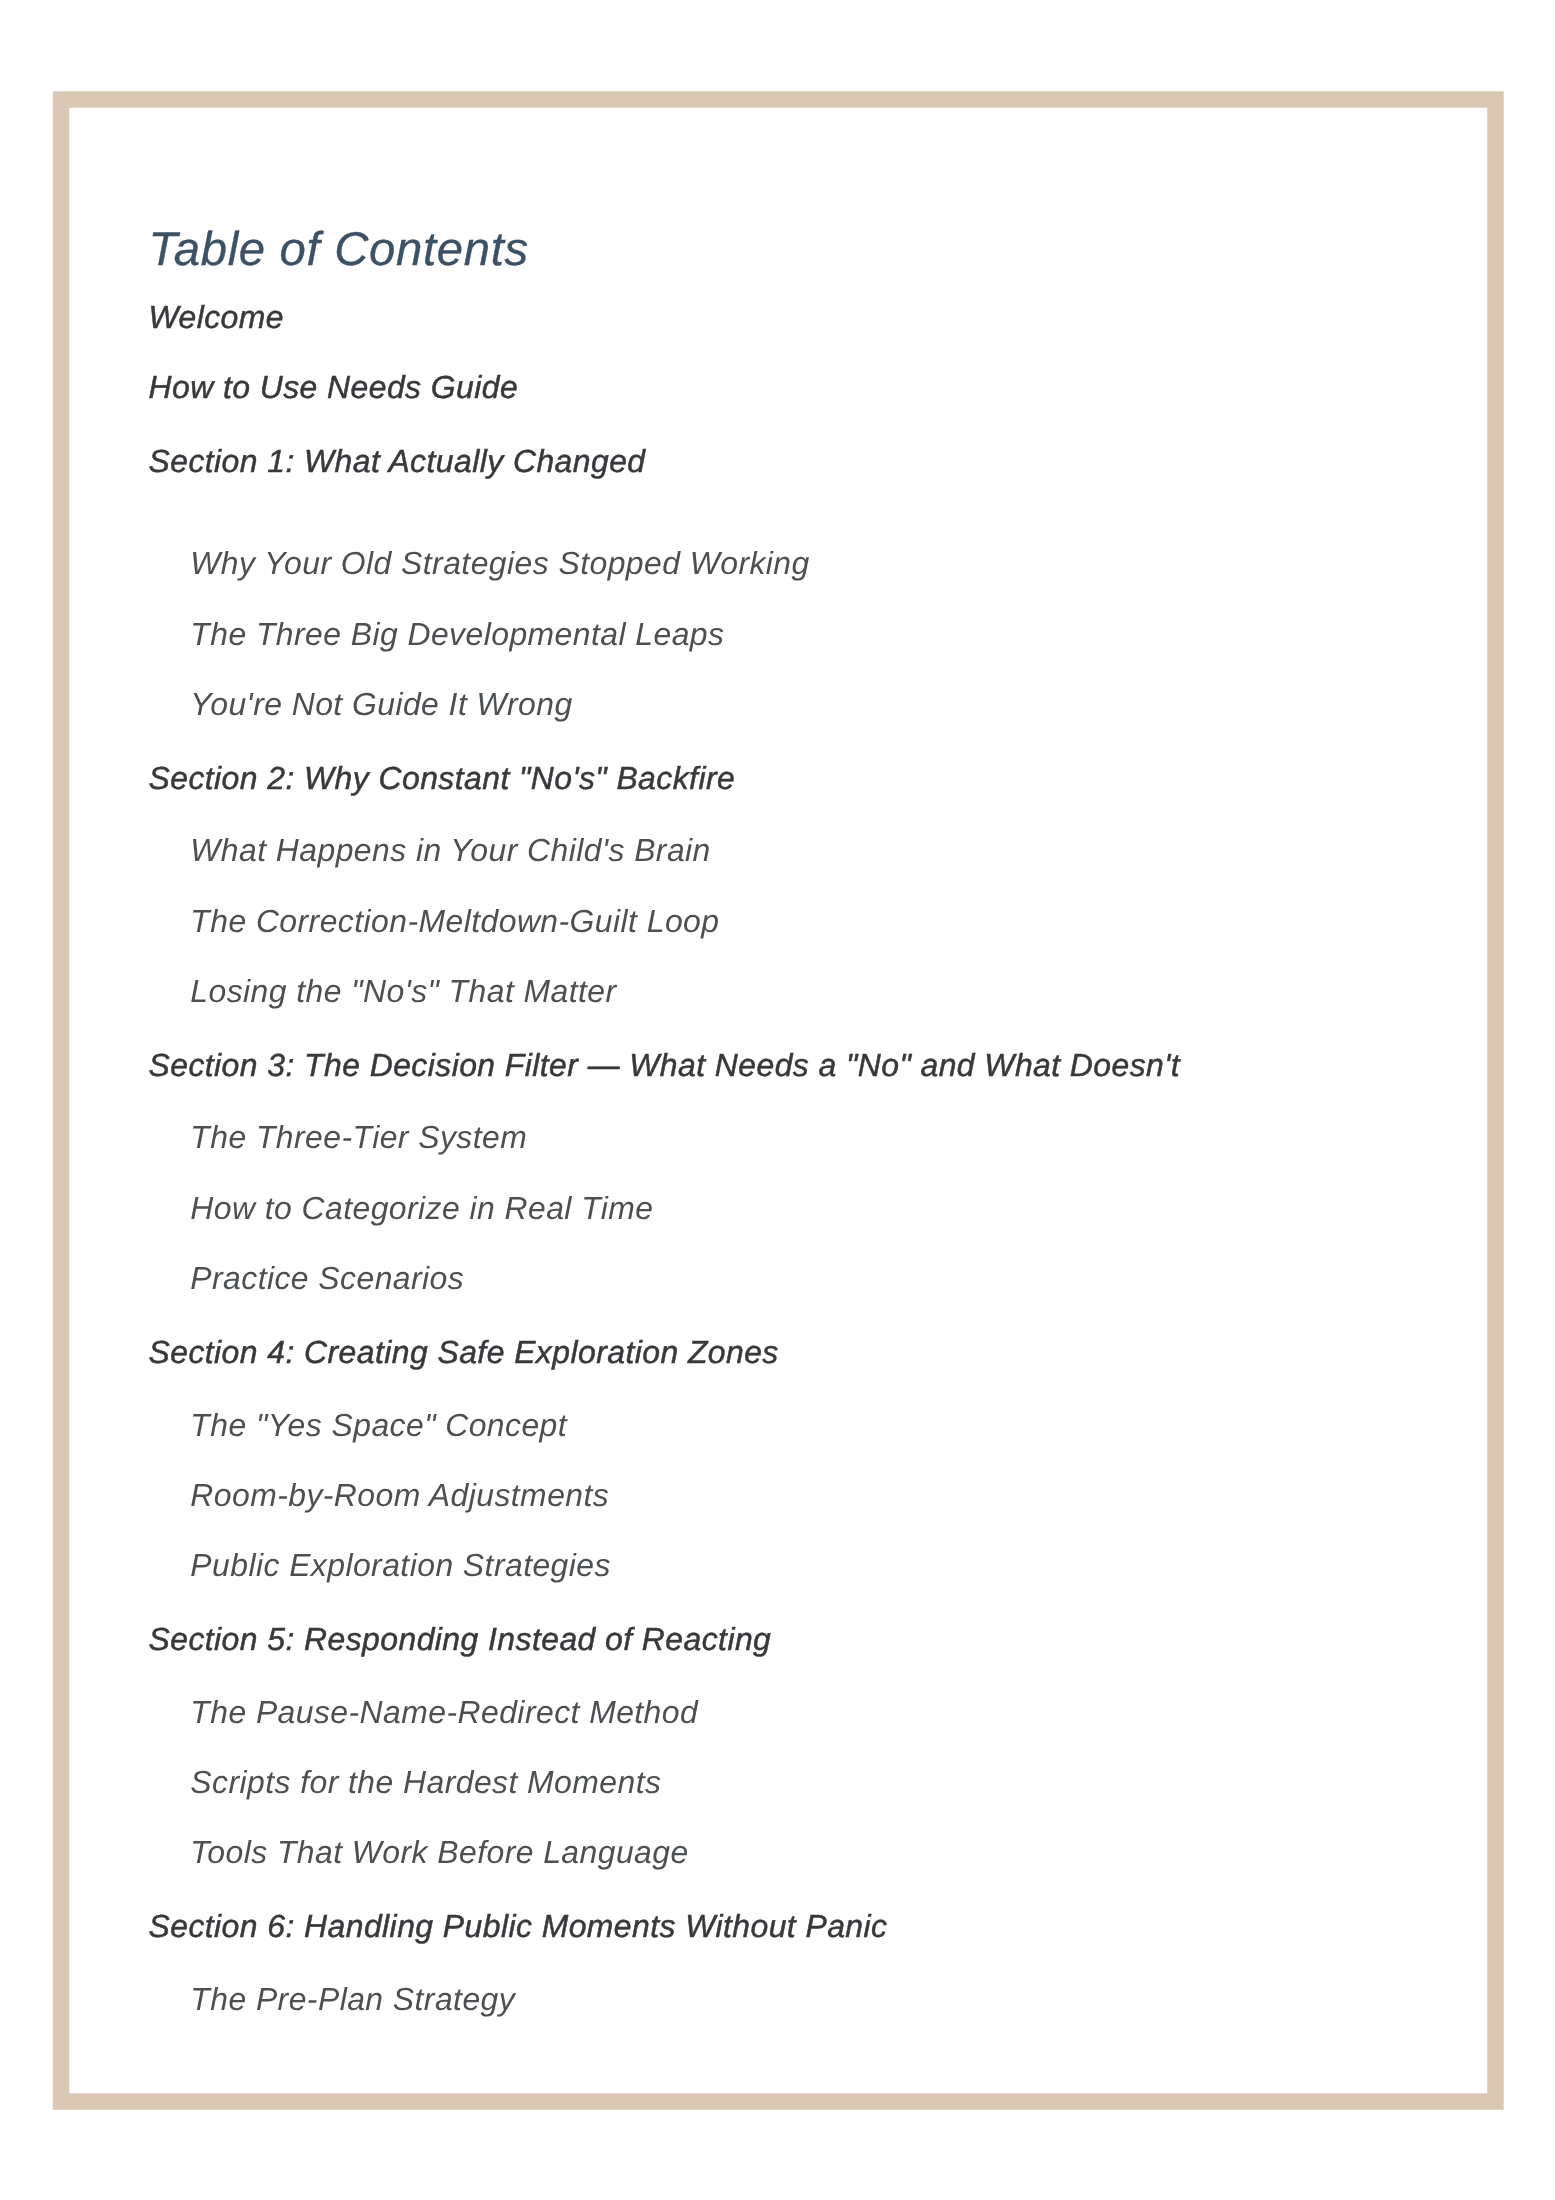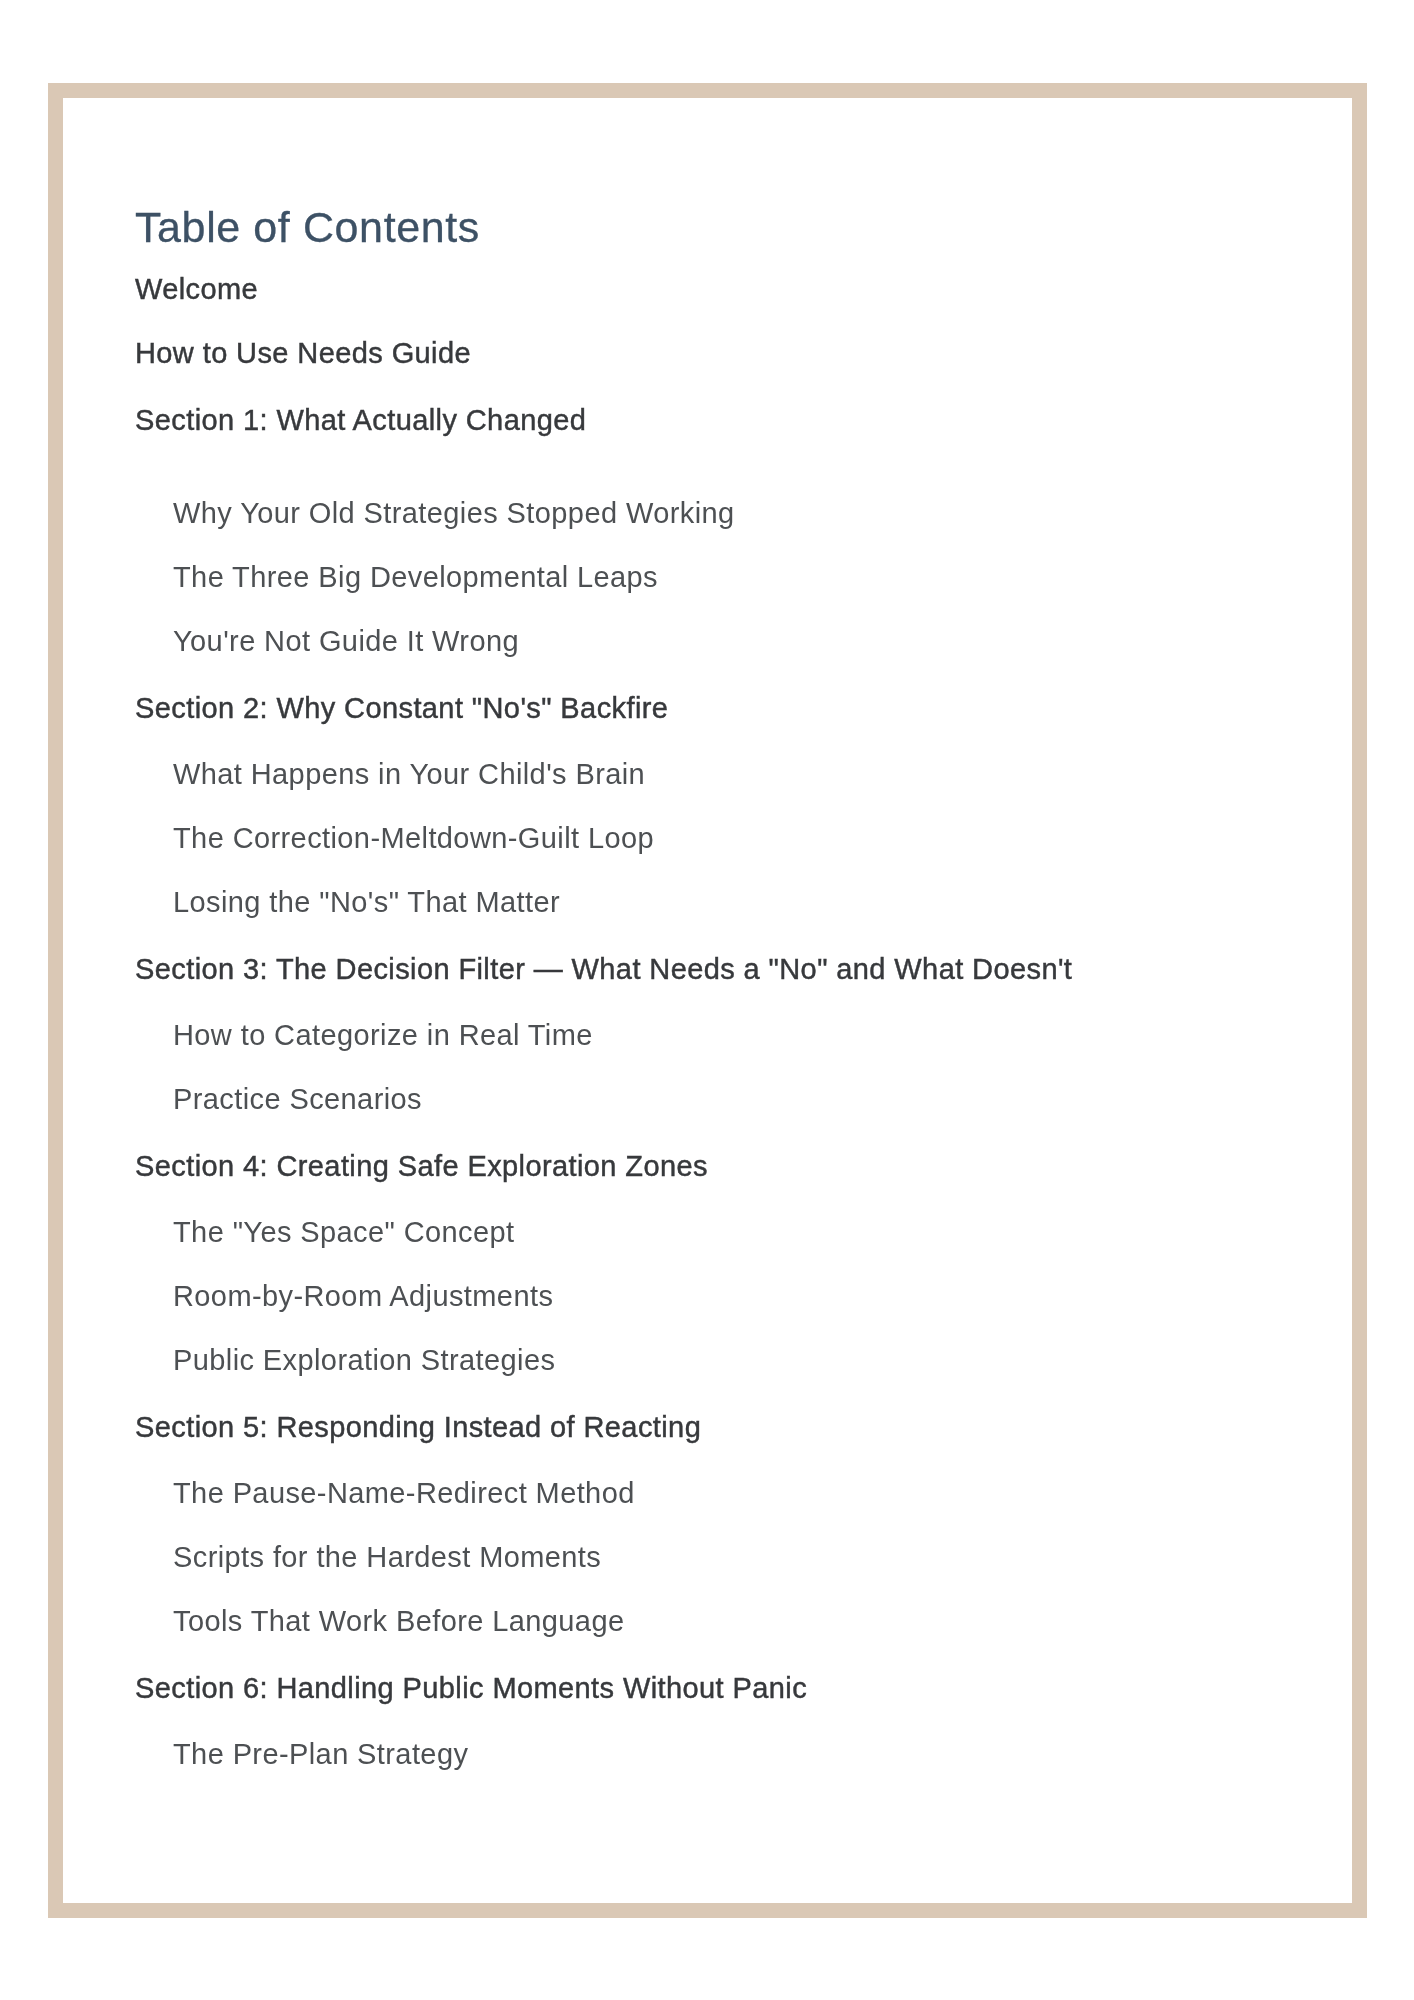--- a/index.html
+++ b/index.html
@@ -14,20 +14,21 @@
   body{
     width:1414px;height:2000px;
     font-family:"Liberation Sans", sans-serif;
     position:relative;
     overflow:hidden;
   }
   .page{
     width:1414px;height:2000px;
     background:var(--page-bg);
     position:relative;
+    font-style:italic;
   }
   .frame{
     position:absolute;
     left:48px;top:83px;
     width:1319px;height:1835px;
     border:15px solid var(--frame-border);
     background:#ffffff;
   }
   .content{
     padding:106px 56px 0 72px;
@@ -79,20 +80,21 @@
           <div class="row level-section">Section 1: What Actually Changed</div>
           <div class="spacer"></div>
           <div class="row level-sub">Why Your Old Strategies Stopped Working</div>
           <div class="row level-sub">The Three Big Developmental Leaps</div>
           <div class="row level-sub">You're Not Guide It Wrong</div>
           <div class="row level-section">Section 2: Why Constant "No's" Backfire</div>
           <div class="row level-sub">What Happens in Your Child's Brain</div>
           <div class="row level-sub">The Correction-Meltdown-Guilt Loop</div>
           <div class="row level-sub">Losing the "No's" That Matter</div>
           <div class="row level-section">Section 3: The Decision Filter — What Needs a "No" and What Doesn't</div>
+          <div class="row level-sub">The Three-Tier System</div>
           <div class="row level-sub">How to Categorize in Real Time</div>
           <div class="row level-sub">Practice Scenarios</div>
           <div class="row level-section">Section 4: Creating Safe Exploration Zones</div>
           <div class="row level-sub">The "Yes Space" Concept</div>
           <div class="row level-sub">Room-by-Room Adjustments</div>
           <div class="row level-sub">Public Exploration Strategies</div>
           <div class="row level-section">Section 5: Responding Instead of Reacting</div>
           <div class="row level-sub">The Pause-Name-Redirect Method</div>
           <div class="row level-sub">Scripts for the Hardest Moments</div>
           <div class="row level-sub">Tools That Work Before Language</div>

